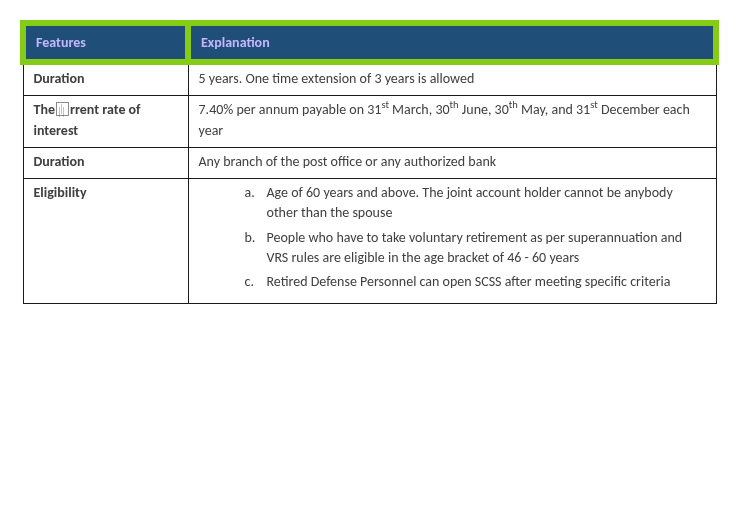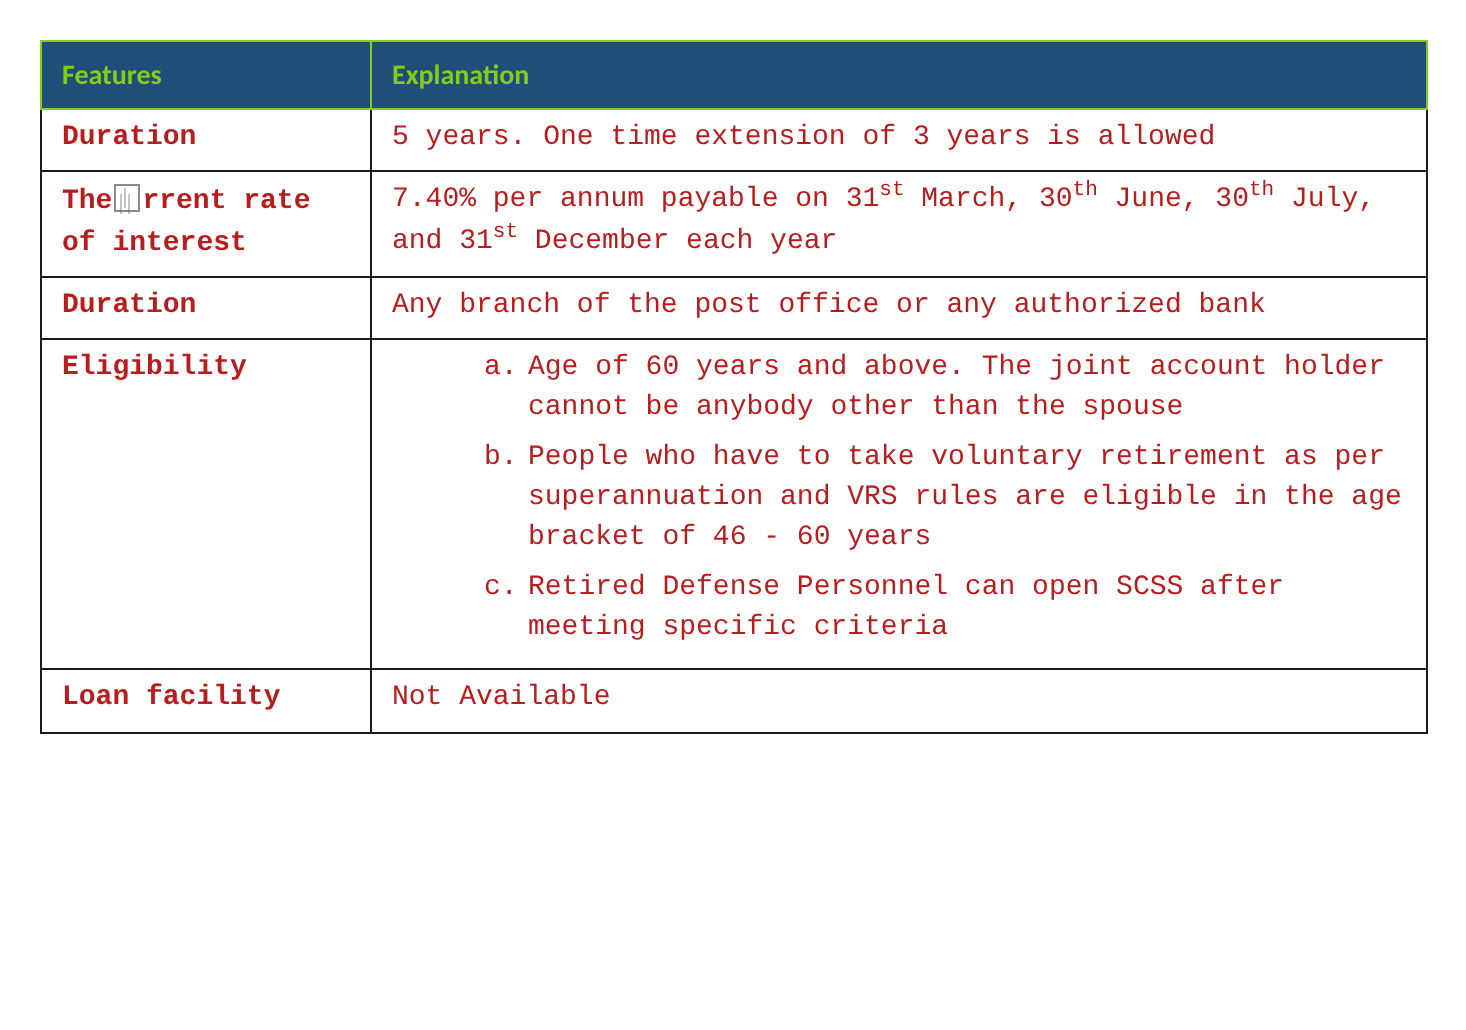--- a/index.html
+++ b/index.html
@@ -12,34 +12,33 @@
   }
   .table {
     border-collapse: collapse;
     width: 693px;
     table-layout: fixed;
   }
   .table col.col-feat { width: 165px; }
   .table col.col-expl { width: 528px; }
   .table th {
     background: #1f4e79;
-    color: #84cc16;
+    color: #c4b5fd;
     font-weight: 700;
     text-align: left;
     padding: 8px 10px;
-    border: 1px solid #84cc16;
+    border: 6px solid #84cc16;
     vertical-align: top;
   }
   .table td {
     border: 1px solid #1a1a1a;
     padding: 4px 10px 6px 10px;
     vertical-align: top;
     line-height: 1.45;
-    color: #b91c1c;
-    font-family: Liberation Mono, monospace;
+    color: #404040;
   }
   .feature-cell {
     font-weight: 700;
   }
   .ord {
     font-size: 0.75em;
     vertical-align: super;
     line-height: 0;
   }
   .elig-list {
@@ -98,35 +97,31 @@
   <tbody>
     <tr>
       <td class="feature-cell">Duration</td>
       <td>5 years. One time extension of 3 years is allowed</td>
     </tr>
     <tr>
       <td class="feature-cell">
         <span>The</span><span class="cursor-box"></span><span>rrent rate of interest</span>
       </td>
       <td>
-        <span>7.40% per annum payable on 31</span><span class="ord">st</span><span> March, 30</span><span class="ord">th</span><span> June, 30</span><span class="ord">th</span><span> July, and 31</span><span class="ord">st</span><span> December each year</span>
+        <span>7.40% per annum payable on 31</span><span class="ord">st</span><span> March, 30</span><span class="ord">th</span><span> June, 30</span><span class="ord">th</span><span> May, and 31</span><span class="ord">st</span><span> December each year</span>
       </td>
     </tr>
     <tr>
       <td class="feature-cell">Duration</td>
       <td>Any branch of the post office or any authorized bank</td>
     </tr>
     <tr>
       <td class="feature-cell">Eligibility</td>
       <td>
         <ol class="elig-list">
           <li data-marker="a.">Age of 60 years and above. The joint account holder cannot be anybody other than the spouse</li>
           <li data-marker="b.">People who have to take voluntary retirement as per superannuation and VRS rules are eligible in the age bracket of 46 - 60 years</li>
           <li data-marker="c.">Retired Defense Personnel can open SCSS after meeting specific criteria</li>
         </ol>
       </td>
     </tr>
-    <tr>
-      <td class="feature-cell">Loan facility</td>
-      <td>Not Available</td>
-    </tr>
   </tbody>
 </table>
 
 </body></html>

